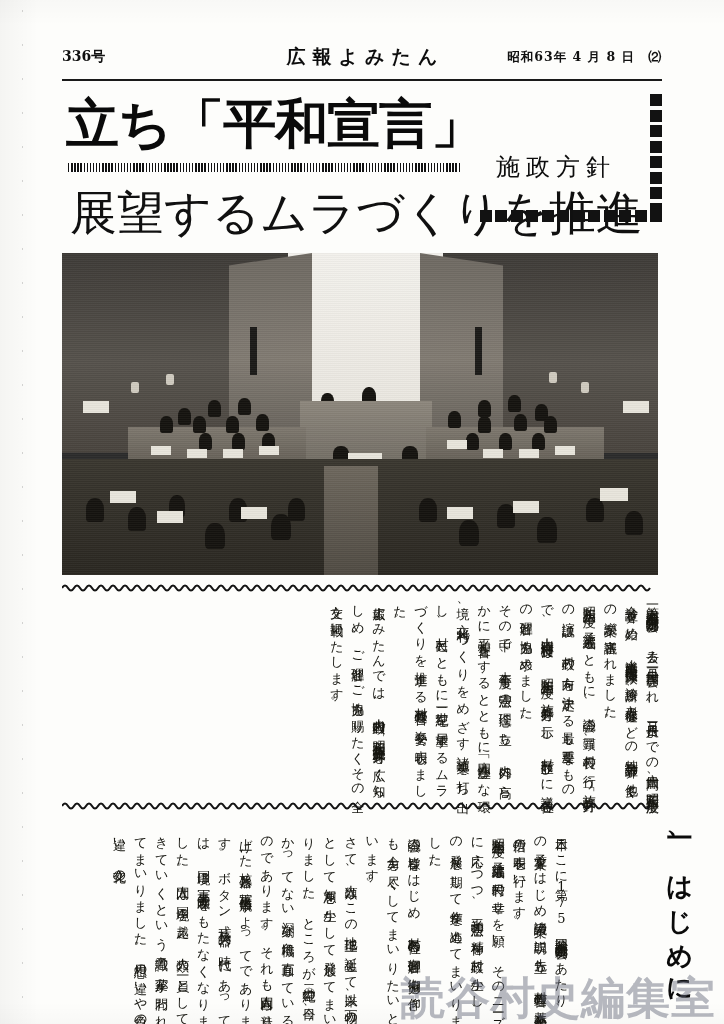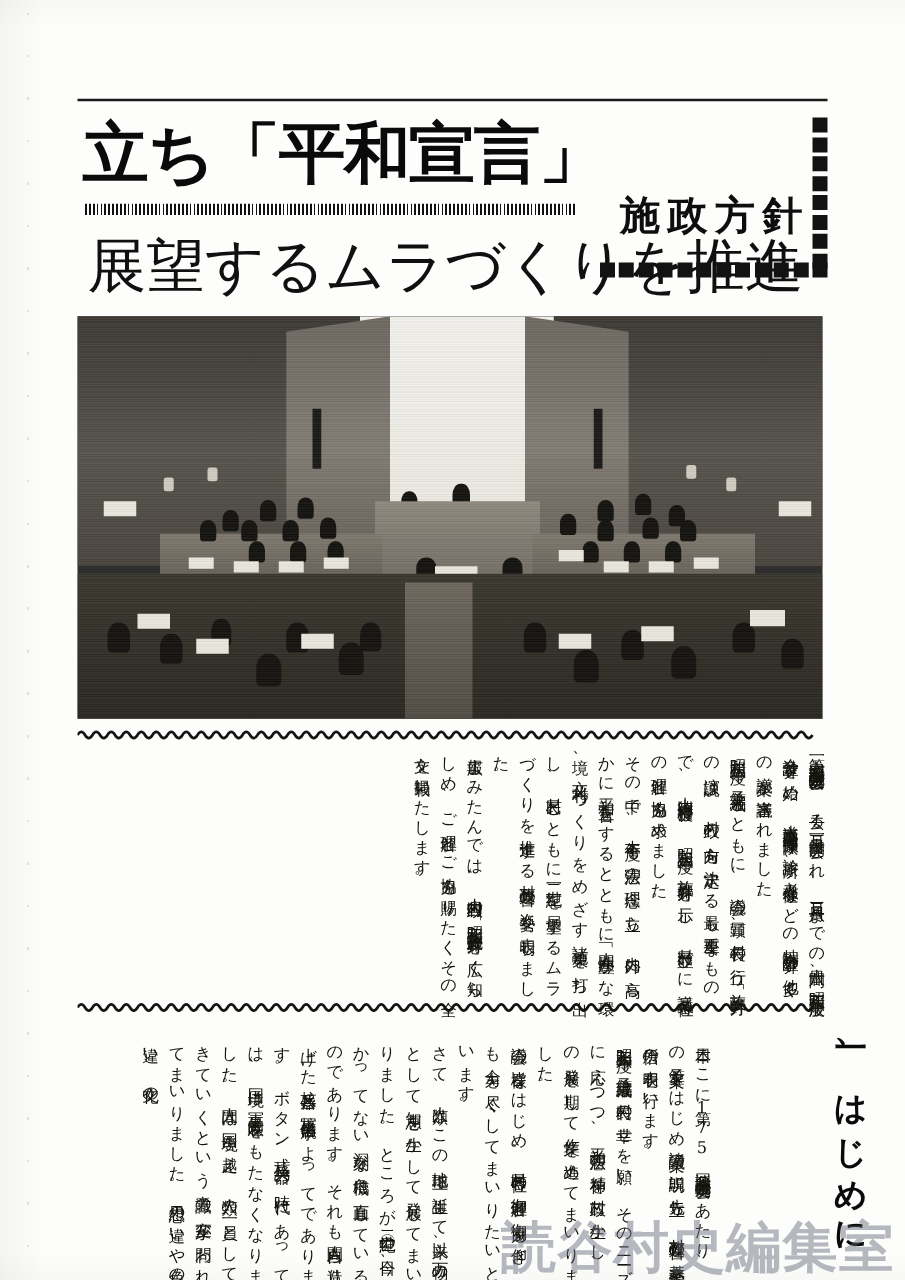--- a/index.html
+++ b/index.html
@@ -153,22 +153,22 @@
     font-weight: 400;
     color: #0d0d0d;
     white-space: nowrap;
     letter-spacing: 0px;
   }
   .kicker-line2 {
     position: absolute;
     left: 34px;
     top: 57px;
     font-family: "DejaVu Sans", "Liberation Sans", sans-serif;
-    font-size: 32px;
-    font-weight: 700;
+    font-size: 24px;
+    font-weight: 400;
     color: #0d0d0d;
     white-space: nowrap;
     letter-spacing: 6px;
     text-align: center;
   }
   .sq-col {
     position: absolute;
     right: 0;
     top: 0;
     display: flex;
@@ -346,20 +346,25 @@
   }
 </style>
 </head>
 <body>
 
 <div class="page">
 
   <div class="paper-tone"></div>
   <div class="scan-rail"></div>
 
+  <div class="masthead">
+    <div class="issue-number">336号</div>
+    <div class="masthead-title">広報よみたん</div>
+    <div class="masthead-date">昭和63年 4 月 8 日　⑵</div>
+  </div>
   <div class="masthead-rule"></div>
 
   <div class="headline-wrap">
     <div class="main-title">立ち「平和宣言」</div>
     <div class="title-hatch"></div>
     <div class="sub-title">展望するムラづくりを推進</div>
 
     <div class="kicker">
       <div class="kicker-line2">施政方針</div>
       <div class="sq-col">

